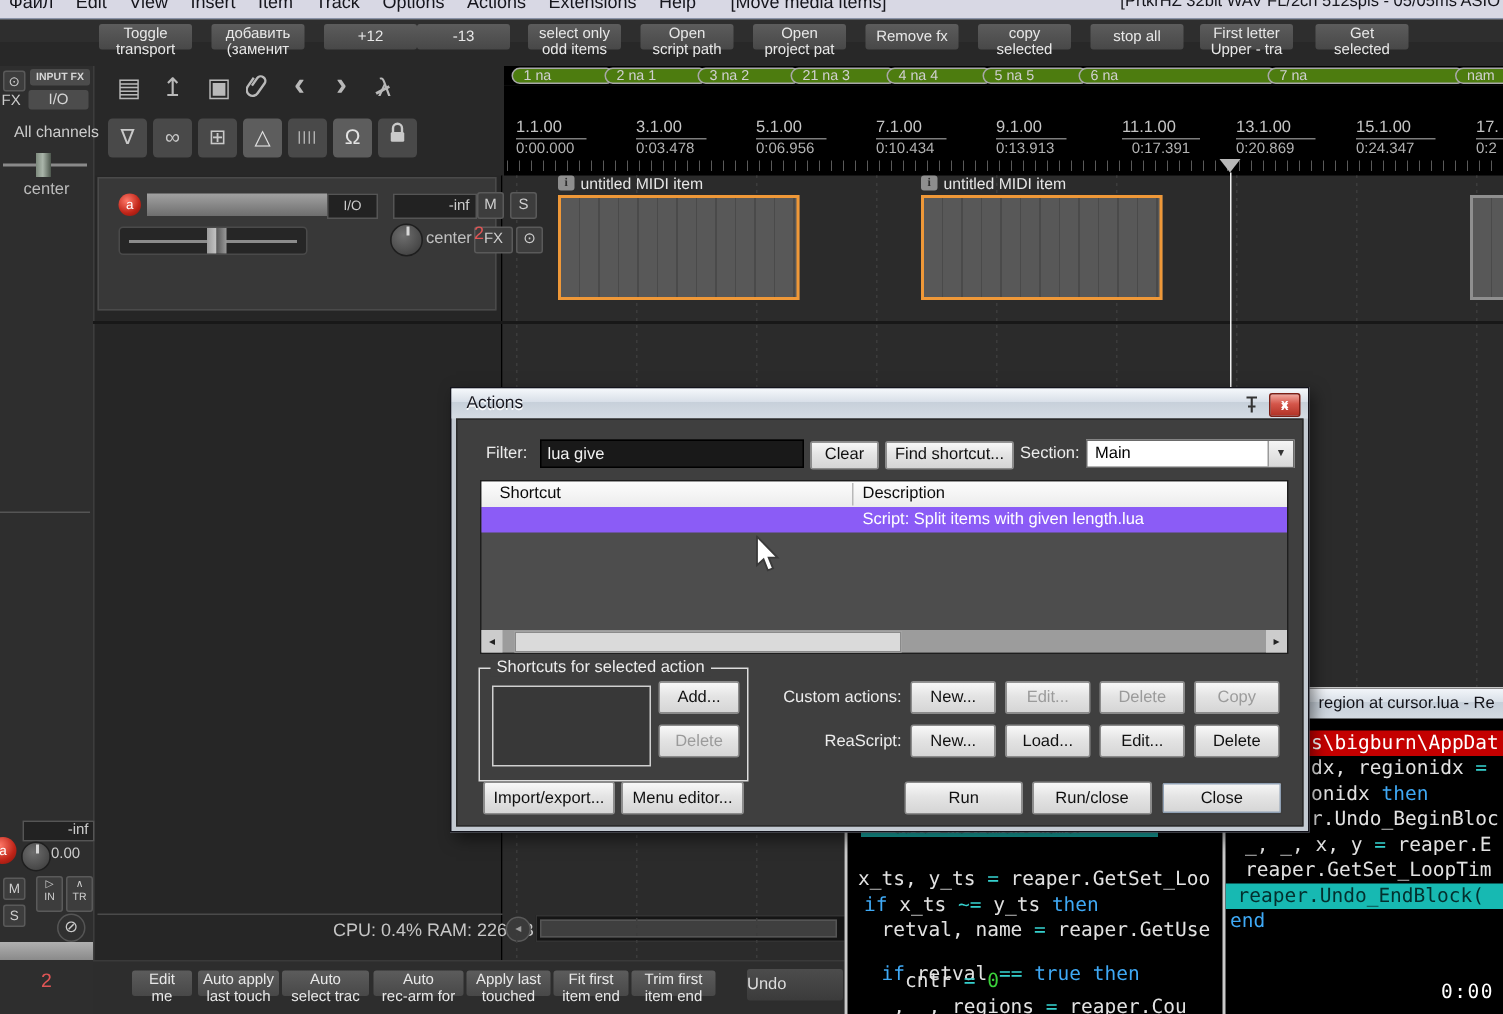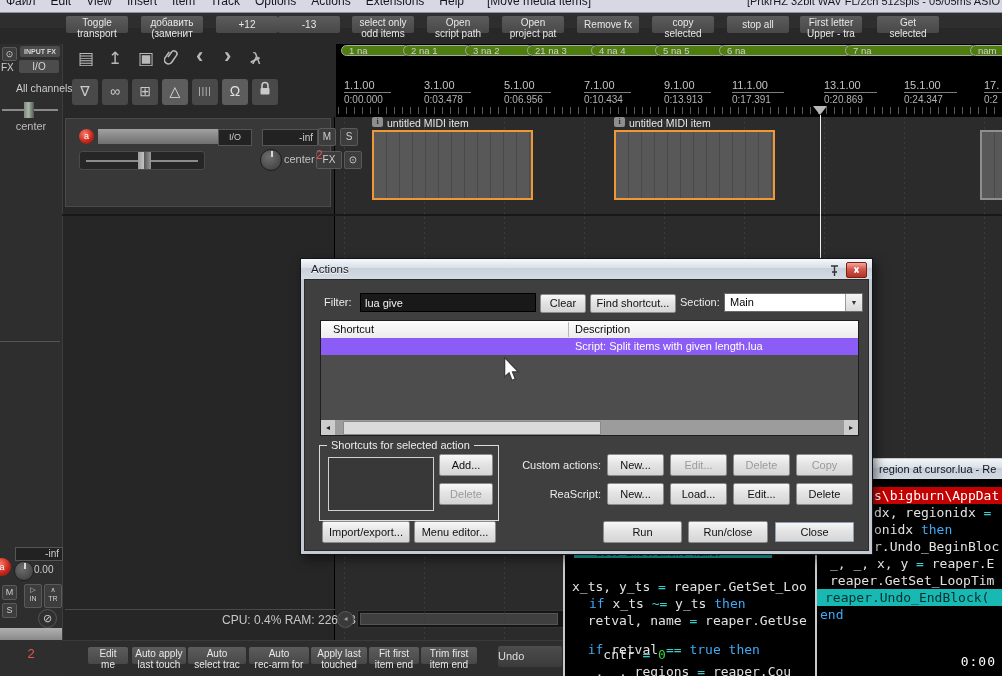--- a/index.html
+++ b/index.html
@@ -209,21 +209,21 @@
       <div class="rtab" style="left: 509px; width: 121px;">7 na</div>
       <div class="rtab" style="left: 634px; width: 30px;">nam</div>
     </div>
   <div class="ruler" id="ruler">
     <div class="ticks"></div>
   <div class="rmark" style="left: 8px;"><div class="bar">1.1.00</div><div class="time">0:00.000</div></div>
       <div class="rmark" style="left: 88px;"><div class="bar">3.1.00</div><div class="time">0:03.478</div></div>
       <div class="rmark" style="left: 168px;"><div class="bar">5.1.00</div><div class="time">0:06.956</div></div>
       <div class="rmark" style="left: 248px;"><div class="bar">7.1.00</div><div class="time">0:10.434</div></div>
       <div class="rmark" style="left: 328px;"><div class="bar">9.1.00</div><div class="time">0:13.913</div></div>
-      <div class="rmark" style="left: 396px;"><div class="bar">11.1.00</div><div class="time">0:17.391</div></div>
+      <div class="rmark" style="left: 412px; text-align: center;"><div class="bar">11.1.00</div><div class="time">0:17.391</div></div>
       <div class="rmark" style="left: 488px;"><div class="bar">13.1.00</div><div class="time">0:20.869</div></div>
       <div class="rmark" style="left: 568px;"><div class="bar">15.1.00</div><div class="time">0:24.347</div></div>
       <div class="rmark" style="left: 648px;"><div class="bar">17.</div><div class="time">0:2</div></div>
     </div>
   <div class="playhead-tri"></div>
   <div class="playline"></div>
 
   <div id="items">
       <div class="ilabel" style="left: 372px;"><span class="iicon">i</span><span>untitled MIDI item</span></div>
       <div class="mitem" style="left: 372px; width: 157px;"></div>
@@ -252,21 +252,21 @@
           <path d="M4 7 V4.5 a3 3 0 0 1 6 0 V7" fill="none" stroke="#c9c9c9" stroke-width="1.6"></path>
           <rect x="2.5" y="7" width="9" height="6.5" rx="1" fill="#c9c9c9"></rect>
         </svg></div>
     </div>
 
   <div class="sidebar">
     <div class="sm-sq" style="left:2px;top:3px;width:13px;height:12px;font-size:9px;line-height:12px"><span>⊙</span></div>
     <div class="chip" style="left:20px;top:2px;width:40px;height:11px;font-size:7px;line-height:11px;font-weight:bold">INPUT FX</div>
     <div style="position:absolute;left:1px;top:18px;font-size:10px;color:#ccc">FX</div>
     <div class="chip" style="left:19px;top:16px;width:40px;height:13px;font-size:10px;line-height:13px">I/O</div>
-    <div style="position:absolute;left:16px;top:38px;width:62px;text-align:left;font-size:10.5px;color:#ccc;white-space:nowrap">All channels</div>
+    <div style="position:absolute;left:4px;top:38px;width:62px;text-align:right;font-size:10.5px;color:#ccc;white-space:nowrap">All channels</div>
     <div style="position:absolute;left:2px;top:58px;width:56px;height:16px">
       <div style="position:absolute;left:0;right:0;top:7px;height:2px;background:#8a8a8a"></div>
       <div style="position:absolute;left:22px;top:0;width:10px;height:16px;background:linear-gradient(90deg,#7d8a7d,#aab5aa 45%,#4c564c)"></div>
     </div>
     <div style="position:absolute;left:0;top:76px;width:62px;text-align:center;font-size:11px;color:#bbb">center</div>
     <div style="position:absolute;left:0;top:297px;width:60px;height:1px;background:#555"></div>
 
     <div class="darkbox" style="left:15px;top:503px;width:43px;height:12px;text-align:right;padding-right:3px;line-height:12px">-inf</div>
     <div class="armbtn" style="left:-7px;top:514px;width:18px;height:18px;font-size:9px;line-height:18px"><span>a</span></div>
     <div class="knob" style="left:14px;top:517px;width:18px;height:18px"></div>
@@ -340,21 +340,21 @@
         <span>Trim first
 item end</span>
       </div>
     </div>
   <div class="undo-btn">Undo</div>
 
   <div class="editor ed-mid">
     <div class="tealbar" style="left:9px;top:4px;width:176px;height:11px;padding-left:22px">auto instrument namer</div>
     <div id="mid-lines">
         <div class="cline" style="top: 35px; padding-left: 7px;">x_ts, y_ts <span class="op">=</span> reaper.GetSet_Loo</div>
-        <div class="cline" style="top: 52px; padding-left: 24px;"><span class="kw">if</span> x_ts <span class="op">~=</span> y_ts <span class="kw">then</span></div>
+        <div class="cline" style="top: 52px; padding-left: 11px;"><span class="kw">if</span> x_ts <span class="op">~=</span> y_ts <span class="kw">then</span></div>
         <div class="cline" style="top: 69px; padding-left: 7px;">  retval, name <span class="op">=</span> reaper.GetUse</div>
         <div class="cline" style="top: 98px; padding-left: 7px;">  <span class="kw">if</span> retval <span class="op">==</span> <span class="kw">true</span> <span class="kw">then</span></div>
         <div class="cline" style="top: 103px; padding-left: 7px;">    cntr <span class="op">=</span> <span class="num">0</span></div>
         <div class="cline" style="top: 120px; padding-left: 7px;">  _, _, regions <span class="op">=</span> reaper.Cou</div>
       </div>
   </div>
 
   <div class="editor ed-right">
     <div class="ed-title"><span style="padding-left:62px">region at cursor.lua - Re</span></div>
     <div id="right-lines">

